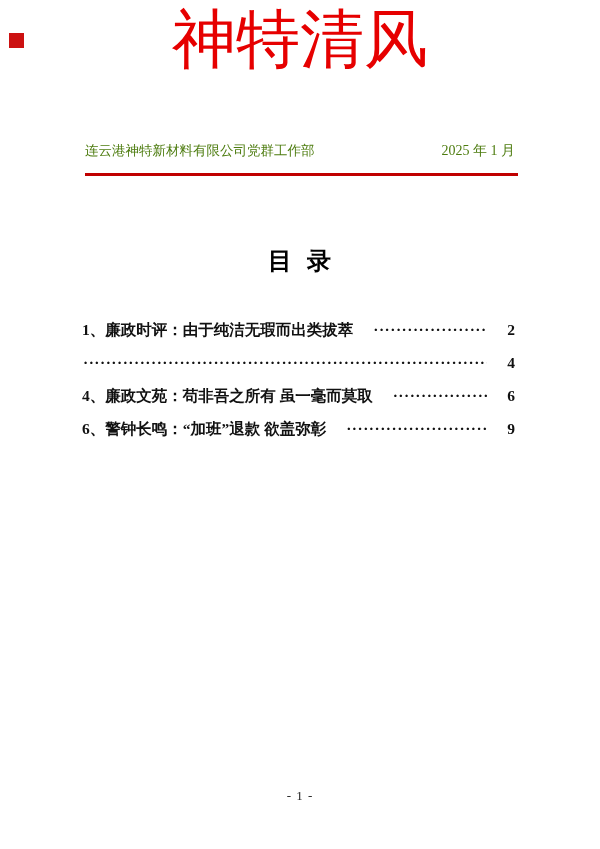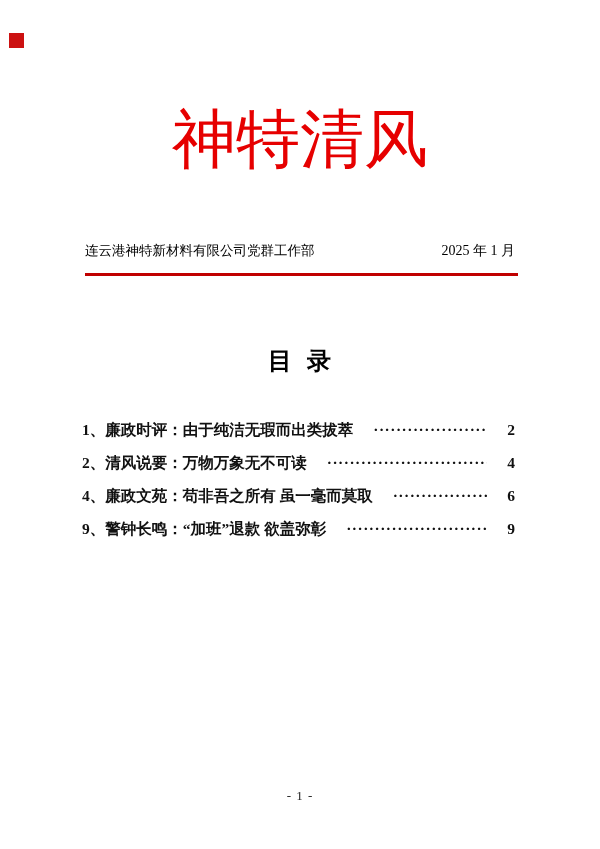--- a/index.html
+++ b/index.html
@@ -17,21 +17,20 @@
     font-family:"Liberation Serif","DejaVu Serif",serif;
     color:var(--text);
   }
   .corner-mark{
     position:absolute;left:9px;top:33px;
     width:15px;height:15px;
     background:var(--corner-red);
   }
   .title{
     margin:0;
-    padding-top:100px;
     text-align:center;
     font-size:64px;
     line-height:1.25;
     font-weight:400;
     color:var(--title-red);
     letter-spacing:0px;
     white-space:pre;
   }
   .issue{
     margin-top:14px;
@@ -39,21 +38,21 @@
     font-size:17px;
     color:#111;
     white-space:pre;
   }
   .info-row{
     display:flex;
     justify-content:space-between;
     align-items:baseline;
     margin:30px 85px 0 85px;
     font-size:13.5px;
-    color:#000000;
+    color:#4d7c0f;
   }
   .info-row .pub{white-space:pre;}
   .info-row .date{white-space:pre;font-size:14px;margin-top:32px;}
   .rule{
     margin:13px 82px 0 85px;
     height:3px;
     background:var(--rule-red);
   }
   .toc-heading{
     margin-top:69px;
@@ -115,31 +114,30 @@
 
   <div class="toc-heading">目  录</div>
 
   <div class="toc-list">
     <div class="toc-row">
       <span class="toc-label">1、廉政时评：由于纯洁无瑕而出类拔萃</span>
       <span class="leader">················································································</span>
       <span class="toc-page">2</span>
     </div>
     <div class="toc-row">
-      <span class="toc-label">2、清风说要：万物万象无不可读</span>
       <span class="leader">················································································</span>
       <span class="toc-page">4</span>
     </div>
     <div class="toc-row">
       <span class="toc-label">4、廉政文苑：苟非吾之所有 虽一毫而莫取</span>
       <span class="leader">················································································</span>
       <span class="toc-page">6</span>
     </div>
     <div class="toc-row">
-      <span class="toc-label">9、警钟长鸣：“加班”退款 欲盖弥彰</span>
+      <span class="toc-label">6、警钟长鸣：“加班”退款 欲盖弥彰</span>
       <span class="leader">················································································</span>
       <span class="toc-page">9</span>
     </div>
   </div>
 
   <div class="page-number">- 1 -</div>
 
 </div>
 
 </body></html>

